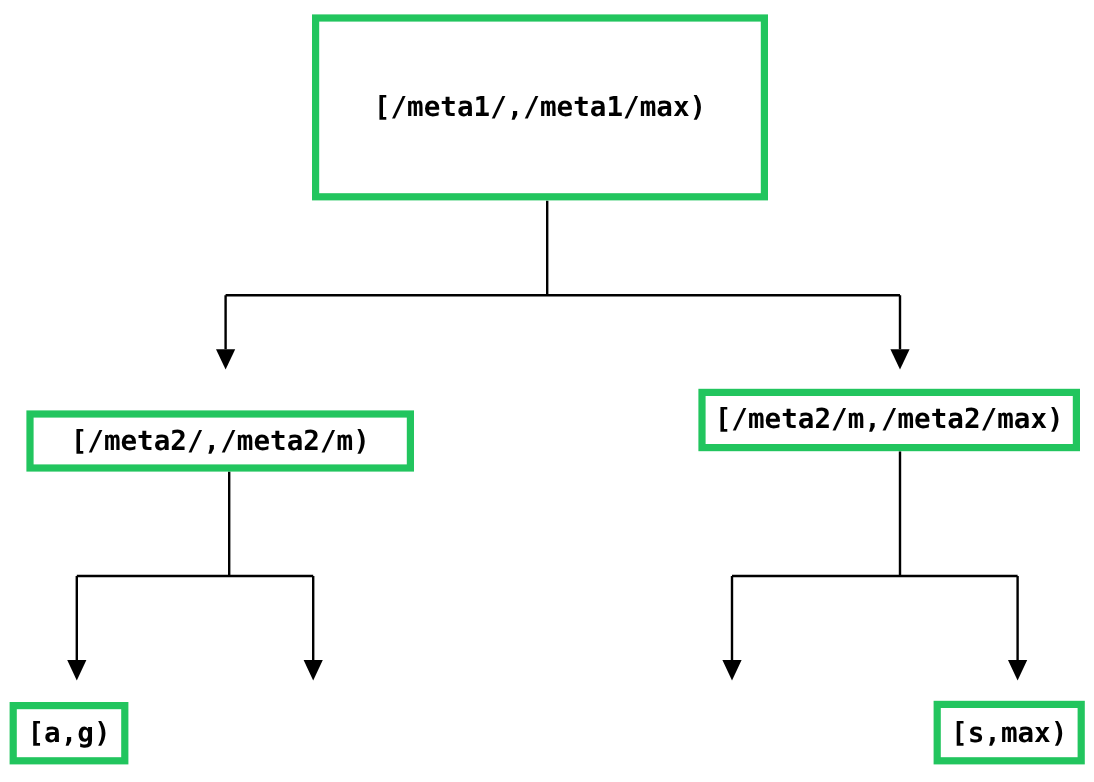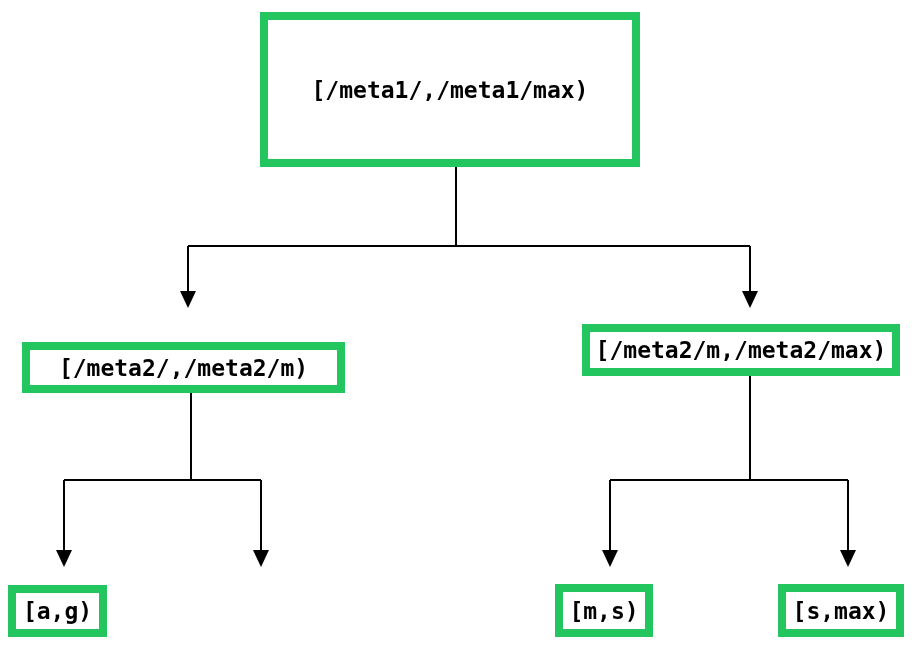--- a/index.html
+++ b/index.html
@@ -25,21 +25,21 @@
     stroke-width: 2;
     fill: none;
   }
   .connector-layer polygon {
     fill: #000000;
     stroke: none;
   }
   .node {
     position: absolute;
     box-sizing: border-box;
-    border: 8px solid #22c55e;
+    border: 6px solid #22c55e;
     background: #ffffff;
     display: flex;
     align-items: center;
     justify-content: center;
     font-family: "DejaVu Sans Mono", monospace;
     font-weight: 700;
     font-size: 23px;
     color: #000000;
     white-space: nowrap;
   }
@@ -87,21 +87,18 @@
 
   <div class="node" id="node-r">
     <span>[/meta2/m,/meta2/max)</span>
   </div>
 
   <div class="node" id="node-ll">
     <span>[a,g)</span>
   </div>
 
 
-  <div class="node" id="node-rl">
-    <span>[m,s)</span>
-  </div>
 
   <div class="node" id="node-rr">
     <span>[s,max)</span>
   </div>
 
 </div>
 
 </body></html>

